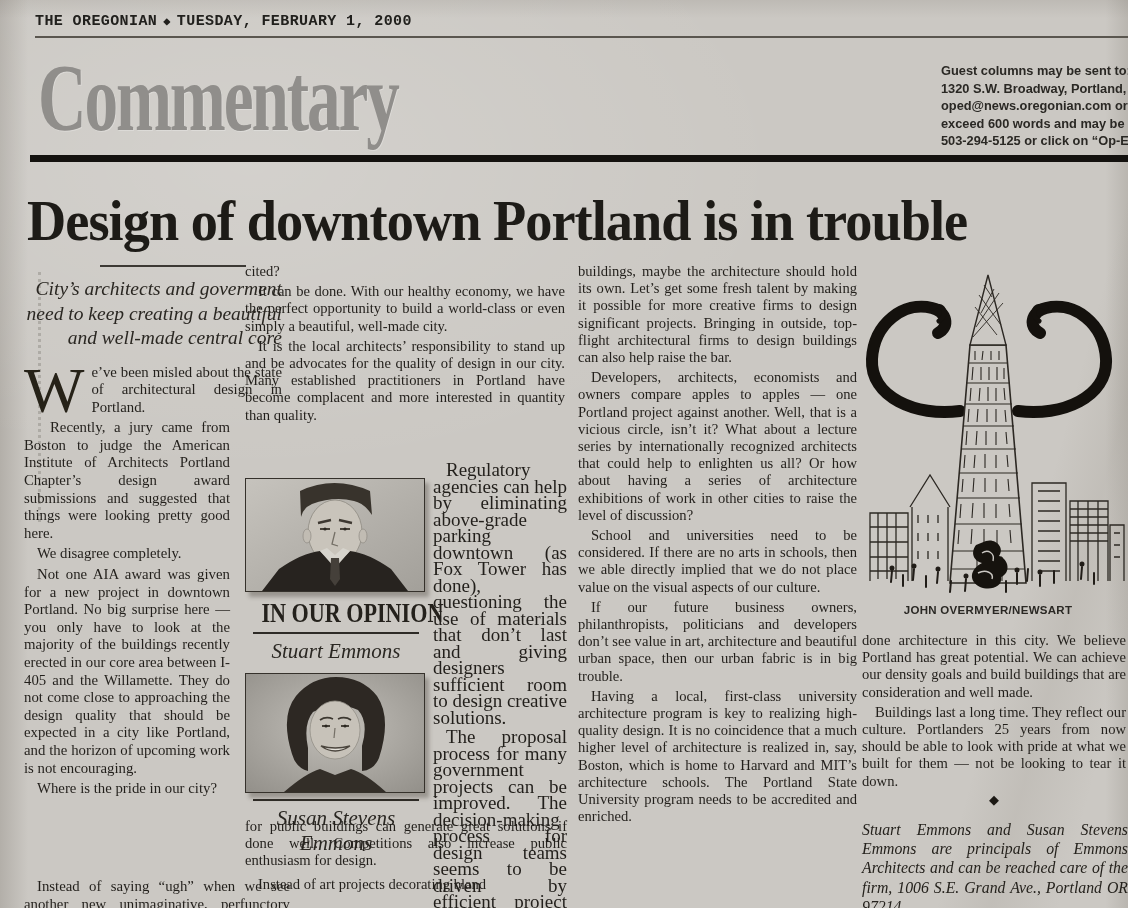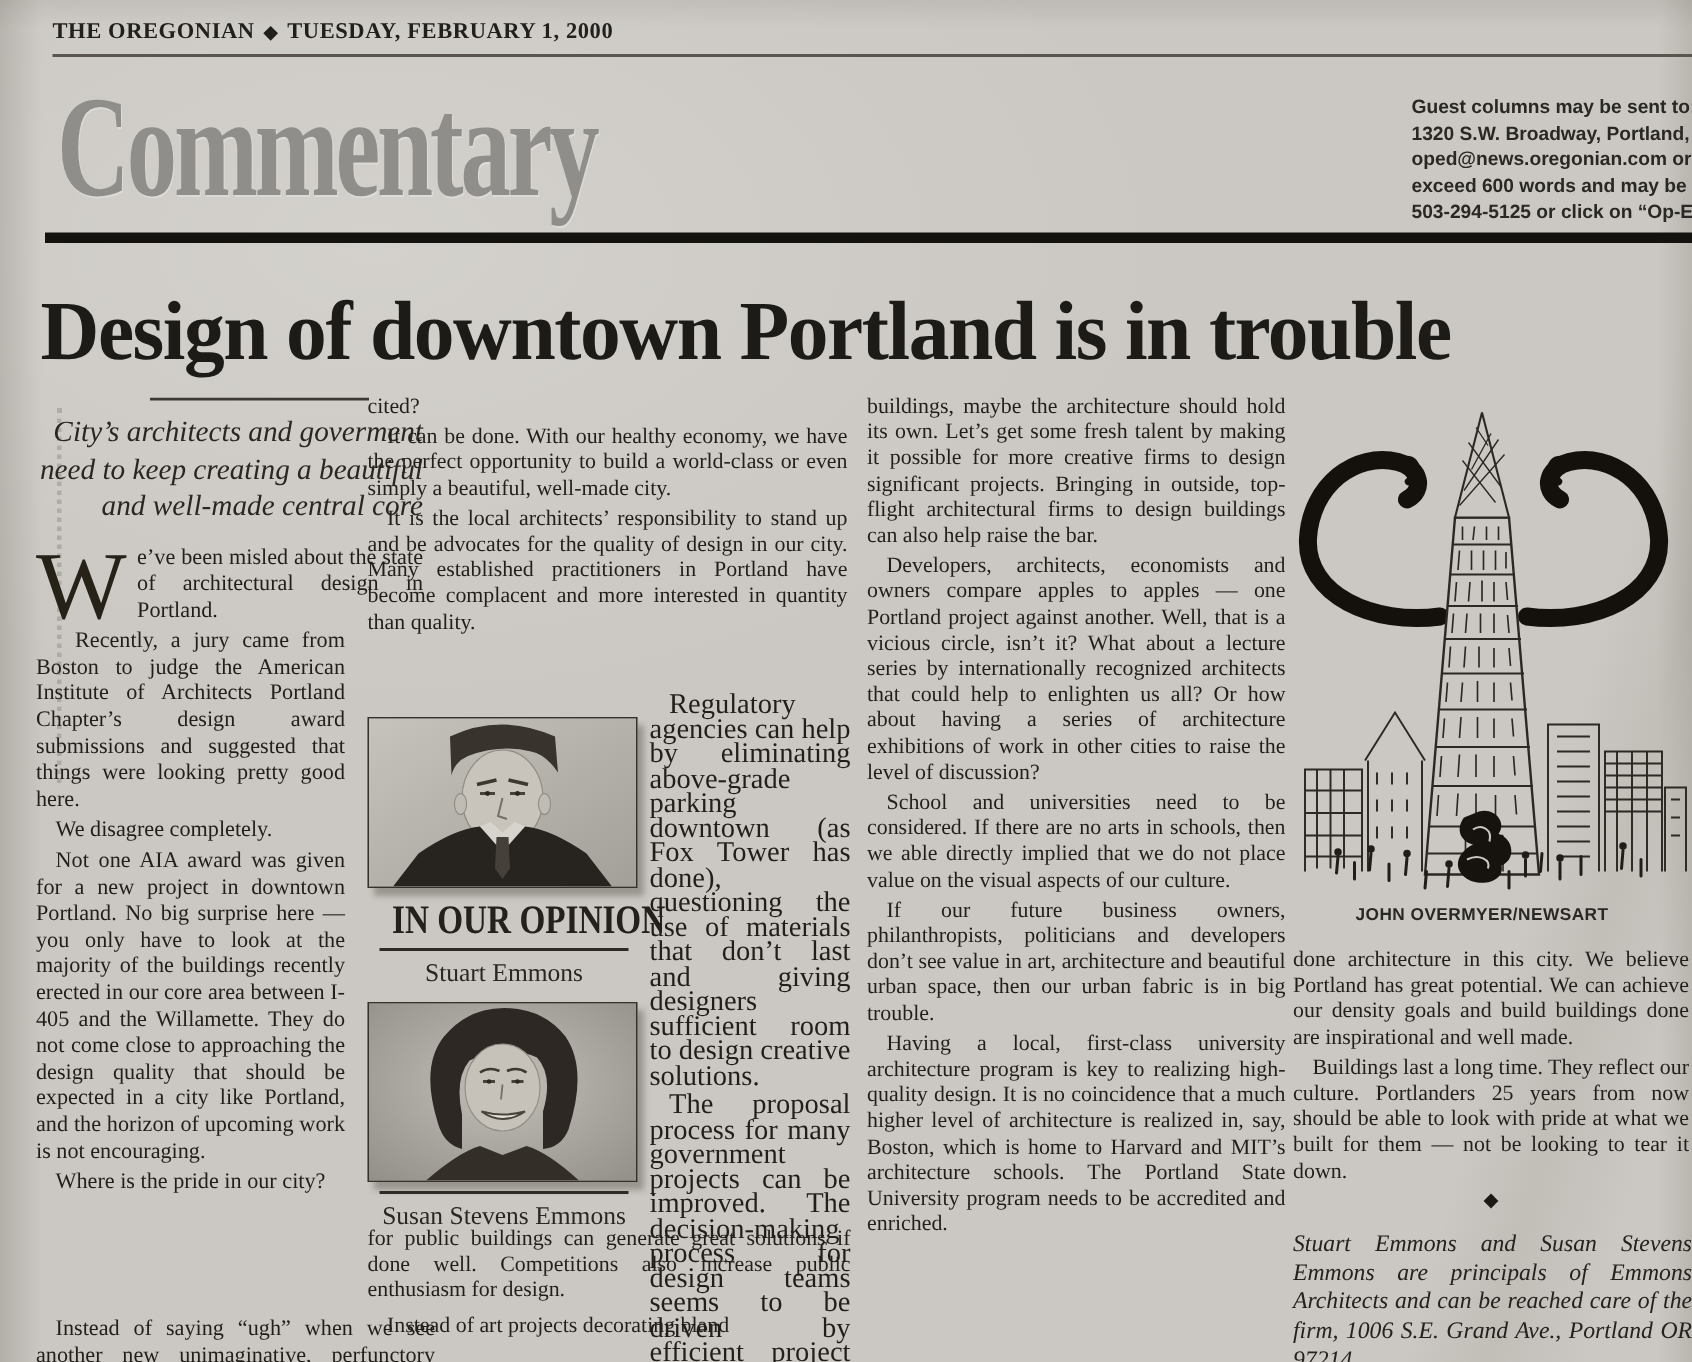--- a/index.html
+++ b/index.html
@@ -6,21 +6,21 @@
   .page{position:relative;width:1128px;height:908px;overflow:hidden;
     background:
       radial-gradient(900px 520px at 22% 18%, rgba(255,255,255,.16), transparent 60%),
       linear-gradient(105deg, transparent 86%, rgba(110,102,90,.10) 90%, transparent 95%),
       linear-gradient(to right, rgba(93,86,76,.22), transparent 2.5%),
       linear-gradient(to left, rgba(93,86,76,.16), transparent 2%),
       linear-gradient(to bottom, rgba(93,86,76,.12), transparent 2%),
       #cbc8c3;
     font-family:"Liberation Serif", serif; color:#221f1b;}
   
-  .topstrip{position:absolute;left:35px;top:13px;font-family:Liberation Serif, serif;
+  .topstrip{position:absolute;left:35px;top:13px;font-family:Liberation Mono, monospace;
     font-weight:bold;font-size:15px;letter-spacing:.4px;color:#21201d;white-space:nowrap;}
   .topstrip .diamond{font-size:12px;padding:0 6px;}
   .toprule{position:absolute;left:35px;top:36px;width:1093px;height:2px;background:#5a564f;}
   .masthead{position:absolute;left:38px;top:50px;font-size:96px;line-height:96px;font-weight:bold;
     color:#908e8b;letter-spacing:-3px;transform:scaleX(.70);transform-origin:left top;white-space:nowrap;
     text-shadow:1px 1px 0 rgba(255,255,255,.25);}
   .guestnote{position:absolute;left:941px;top:62px;font-family:"Liberation Sans",sans-serif;
     font-size:12.8px;font-weight:bold;line-height:17.6px;color:#2a2824;white-space:nowrap;}
   .blackrule{position:absolute;left:30px;top:155px;width:1098px;height:7px;background:#14120f;}
   .headline{position:absolute;left:27px;top:189px;width:1130px;font-size:56px;font-weight:bold;
@@ -44,21 +44,21 @@
   .col2-bottom{position:absolute;left:245px;top:818px;width:322px;}
   .col3{position:absolute;left:578px;top:263px;width:279px;}
   .col3 .bp,.col2-top .bp,.col2-bottom .bp,.col4 .bp{font-size:14.6px;line-height:17.2px;}
   
   .opinion-box{position:absolute;left:245px;top:478px;width:182px;text-align:center;}
   .photo{width:178px;border:1px solid #35312b;background:#b7b4ae;
     box-shadow:4px 5px 4px rgba(60,55,45,.35);margin:0 0 6px 0;display:block;}
   .opinion-label{font-size:27px;font-weight:bold;color:#24211c;transform:scaleX(.82);
     transform-origin:center;white-space:nowrap;margin:3px 0 3px;}
   .opinion-rule{height:2px;background:#2e2b26;margin:0 8px 5px;}
-  .author{font-size:17px;color:#2a2722;margin:0 0 9px;}
+  .author{font-style:italic;font-size:21px;color:#2a2722;margin:0 0 9px;}
   
   .illo{position:absolute;left:856px;top:260px;width:270px;height:340px;}
   .illo-credit{position:absolute;left:862px;top:604px;width:252px;text-align:center;
     font-family:"Liberation Sans",sans-serif;font-size:11.5px;font-weight:bold;letter-spacing:.3px;color:#2a2824;}
   .col4{position:absolute;left:862px;top:632px;width:264px;}
   .endmark{position:absolute;left:862px;top:792px;width:264px;text-align:center;font-size:13px;color:#1c1914;}
   .bio{position:absolute;left:862px;top:820px;width:266px;font-style:italic;
     font-size:15.8px;line-height:19.2px;text-align:justify;color:#25221d;}
 </style>
 </head>
@@ -222,19 +222,19 @@
         <circle cx="161" cy="309" r="1.5"></circle>
         <circle cx="184" cy="311" r="1.5"></circle>
       <circle cx="226" cy="303" r="1.5"></circle>
     </g>
     <path d="M120,284 C114,292 118,300 126,302 C114,308 112,320 124,326 C134,330 147,326 145,316 C155,312 153,298 143,295 C149,287 140,277 130,280 Z" fill="#16130e"></path>
     <path d="M126,292 C132,288 139,292 137,300 M122,312 C130,308 138,312 136,318" stroke="#cbc8c3" stroke-width="1.4" fill="none"></path>
   </svg>
   <div class="illo-credit">JOHN OVERMYER/NEWSART</div>
 
   <div class="col4">
-    <p class="bp">done architecture in this city. We believe Portland has great potential. We can achieve our density goals and build buildings done are inspirational and well made.</p>
+    <p class="bp">done architecture in this city. We believe Portland has great potential. We can achieve our density goals and build buildings that are consideration and well made.</p>
     <p class="bp ind">Buildings last a long time. They reflect our culture. Portlanders 25 years from now should be able to look with pride at what we built for them — not be looking to tear it down.</p>
   </div>
   <div class="endmark">◆</div>
   <div class="bio">Stuart Emmons and Susan Stevens Emmons are principals of Emmons Architects and can be reached care of the firm, 1006 S.E. Grand Ave., Portland OR 97214.</div>
 
 </div>
 
 </body></html>

